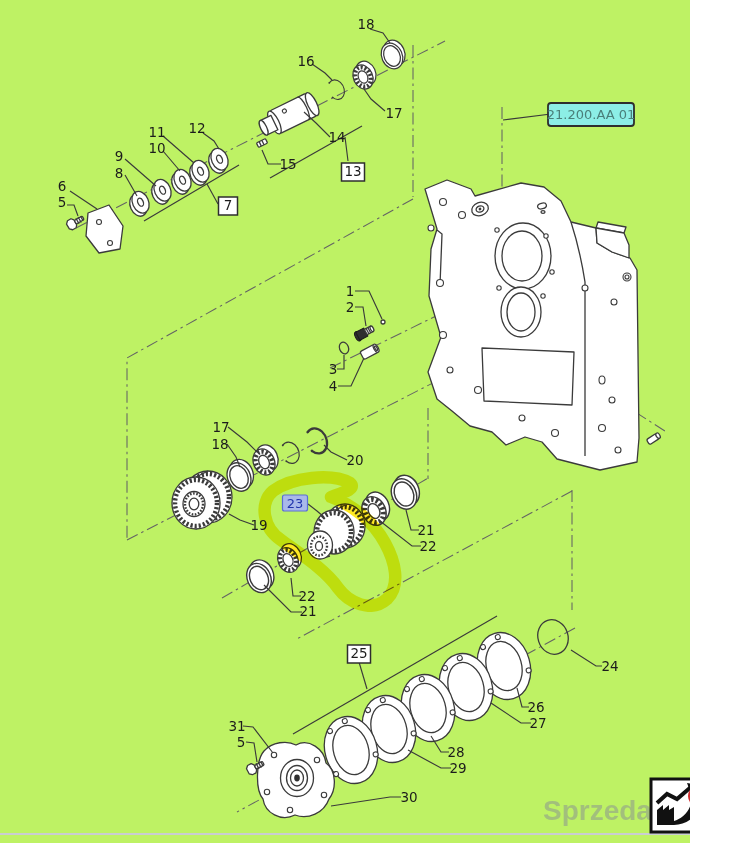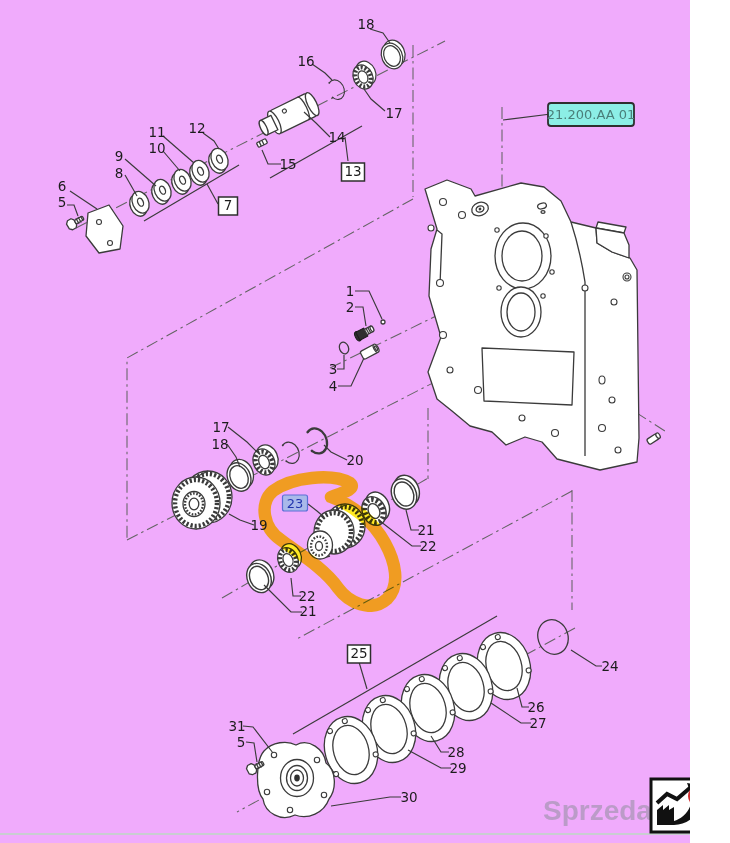--- a/index.html
+++ b/index.html
@@ -1,16 +1,16 @@
 <!DOCTYPE html>
 <html><head>
 <meta charset="utf-8">
 <style>
   html,body{margin:0;padding:0;background:#ffffff;}
-  .canvas{position:relative;width:690px;height:843px;background:#f0abfc;overflow:hidden;
+  .canvas{position:relative;width:690px;height:843px;background:#bef264;overflow:hidden;
           font-family:"DejaVu Sans",sans-serif;}
   svg{display:block;}
   .s   {fill:#ffffff;stroke:#3b3b3b;stroke-width:1.3;stroke-linejoin:round;}
   .sd  {fill:#2f2f2f;stroke:#1c1c1c;stroke-width:1;stroke-linejoin:round;}
   .n   {fill:none;stroke:#3b3b3b;stroke-width:1.3;}
   .teeth{fill:none;stroke:#3b3b3b;stroke-width:4.5;stroke-dasharray:2.2 2;}
   .spl {fill:none;stroke:#3b3b3b;stroke-width:2.4;stroke-dasharray:1.6 1.6;}
   .hole{fill:#ffffff;stroke:#3b3b3b;stroke-width:1.1;}
   .ldr {fill:none;stroke:#3a3a3a;stroke-width:1.15;}
   .cl  {fill:none;stroke:#646464;stroke-width:1.05;stroke-dasharray:12 4 2.5 4;}

